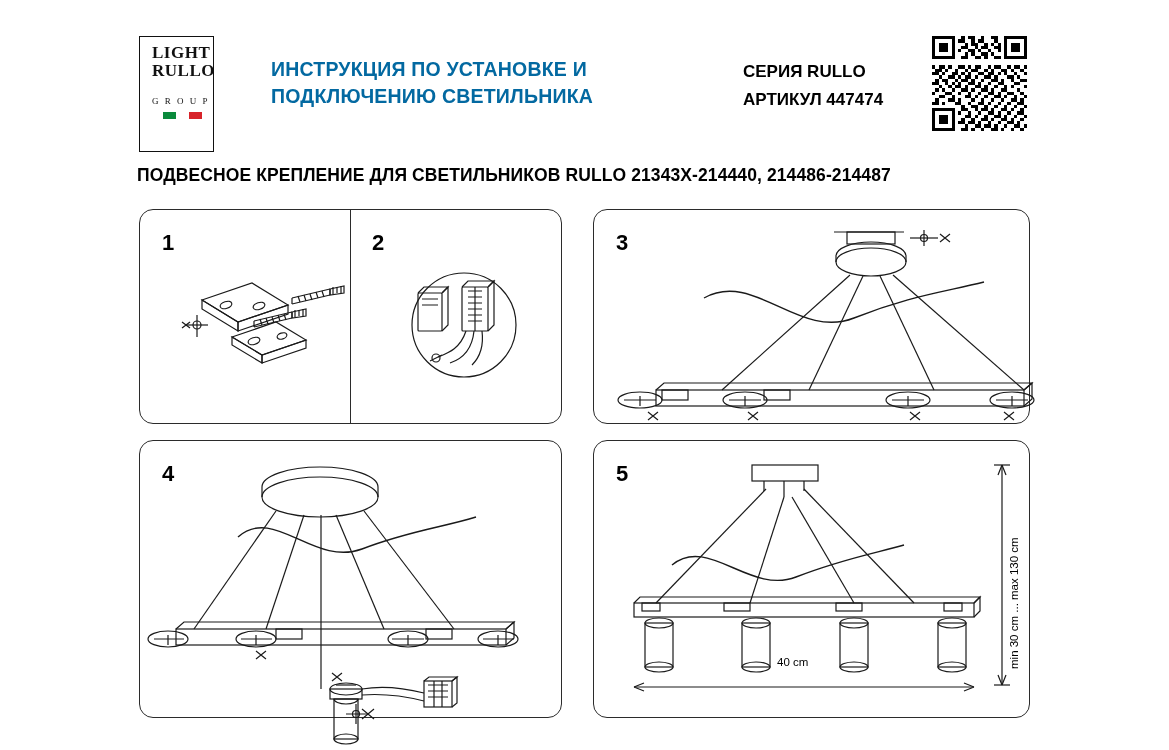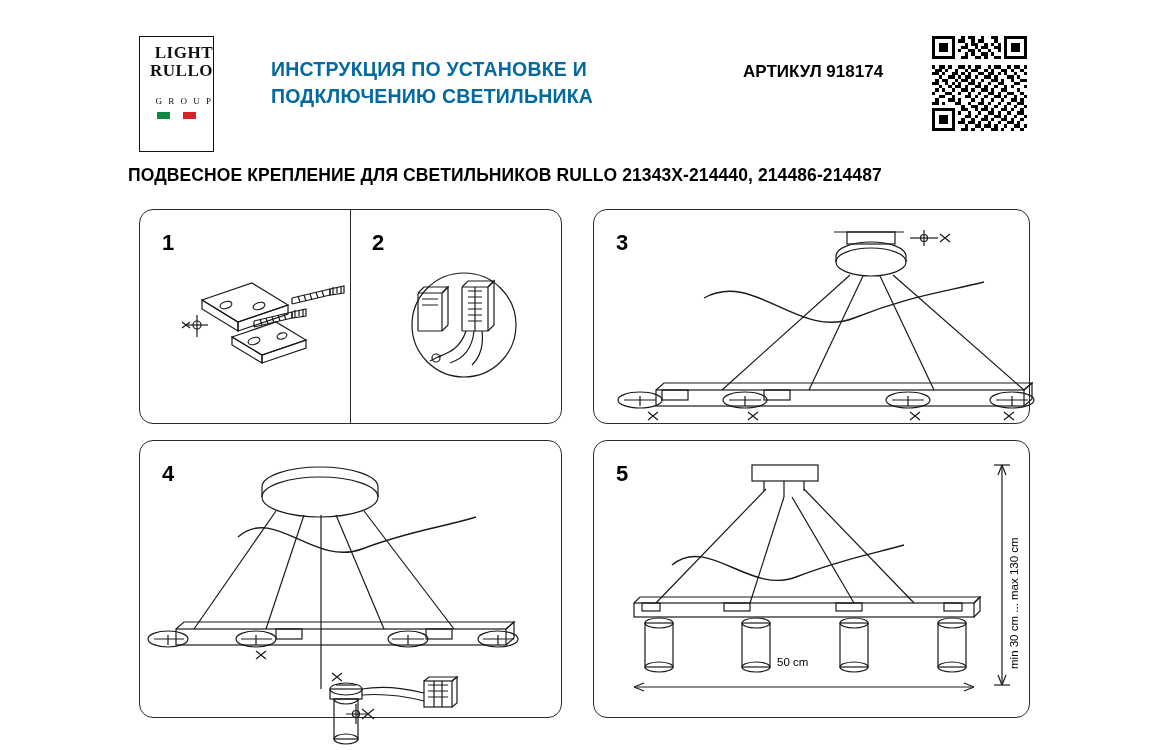--- a/index.html
+++ b/index.html
@@ -30,22 +30,22 @@
     width: 891px;
     height: 94px;
   }
   .logo-box {
     position: absolute;
     left: 0; top: 0;
     width: 75px;
     height: 116px;
     border: 1px solid #111;
     box-sizing: border-box;
-    padding: 7px 0 0 0;
-    text-align: right;
+    padding: 7px 0 0 12px;
+    text-align: left;
     background: #fff;
   }
   .logo-line {
     font-family: "Liberation Serif", serif;
     font-weight: bold;
     font-size: 17px;
     letter-spacing: 0.5px;
     line-height: 18px;
     color: #111;
   }
@@ -90,21 +90,21 @@
     left: 793px;
     top: 0px;
     width: 95px;
     height: 95px;
   }
   .qr svg { display: block; }
 
   
   .subtitle {
     position: absolute;
-    left: 128px;
+    left: 137px;
     top: 165px;
     width: 900px;
     font-weight: bold;
     font-size: 17.5px;
     color: #000;
     letter-spacing: 0.1px;
   }
 
   
   .panel {
@@ -159,21 +159,22 @@
       <div class="logo-flag">
         <i style="background:#0a8a3c"></i>
           <i style="background:#ffffff"></i>
           <i style="background:#d8232a"></i>
       </div>
     </div>
 
     <div class="title-main">ИНСТРУКЦИЯ ПО УСТАНОВКЕ И ПОДКЛЮЧЕНИЮ СВЕТИЛЬНИКА</div>
 
     <div class="series-block">
-      <div>АРТИКУЛ 918174</div>
+      <div>СЕРИЯ RULLO</div>
+      <div>АРТИКУЛ 447474</div>
     </div>
 
     <div class="qr">
       <svg width="95" height="95" viewBox="0 0 29 29" shape-rendering="crispEdges">
         <rect width="29" height="29" fill="#fff"></rect>
         <g fill="#000">
           <rect x="0" y="0" width="7" height="7"></rect>
             <rect x="1" y="1" width="5" height="5" fill="#fff"></rect>
             <rect x="2" y="2" width="3" height="3"></rect>
           <rect x="22" y="0" width="7" height="7"></rect>
@@ -605,17 +606,17 @@
         <path d="M370 232 L360 228 M370 232 L360 236"></path>
 
         <path d="M398 10 L398 230"></path>
         <path d="M398 10 L394 20 M398 10 L402 20"></path>
         <path d="M398 230 L394 220 M398 230 L402 220"></path>
         <path d="M390 10 L406 10"></path>
         <path d="M390 230 L406 230"></path>
       </g>
     </svg>
 
-    <div class="dim-text" style="left:183px; top:215px;">50 cm</div>
+    <div class="dim-text" style="left:183px; top:215px;">40 cm</div>
     <div class="dim-text dim-vert" style="left:414px; top:228px;">min 30 cm ... max 130 cm</div>
   </div>
 
 </div>
 
 </body></html>

